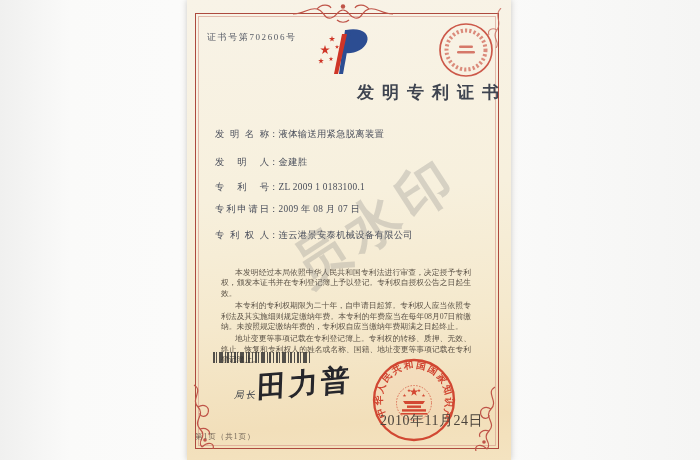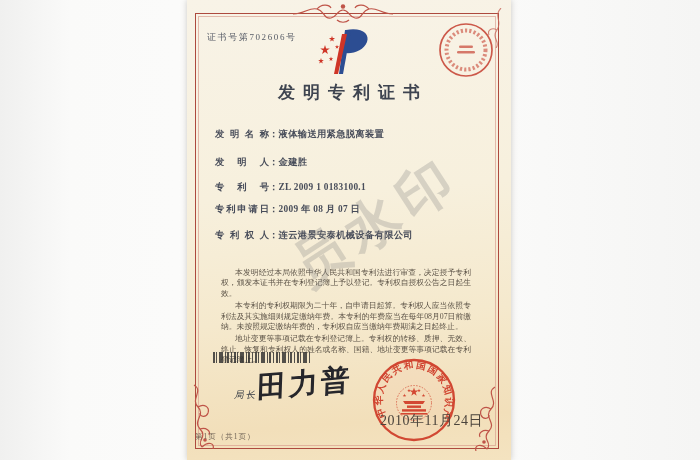--- a/index.html
+++ b/index.html
@@ -9,24 +9,24 @@
   
   .paper{position:absolute;left:187px;top:0;width:324px;height:460px;
          background:linear-gradient(176deg,#f8f3e7 0%,#f7f0dd 42%,#f5e9cd 68%,#f2dfba 90%,#f4e3c0 100%);
          box-shadow:0 0 6px rgba(60,50,40,.25);}
   .frame{position:absolute;left:8px;top:13px;right:12px;bottom:11px;
          border:1.4px solid #ad4a3e;}
   .frame::before{content:"";position:absolute;inset:2px;border:1px solid #d8998c;opacity:.65;}
   
   .cert-no{position:absolute;left:20px;top:31px;font-size:9px;letter-spacing:1.6px;color:#565b66;}
   .logo{position:absolute;left:126px;top:27px;width:60px;height:50px;}
-  .title{position:absolute;left:4px;right:4px;top:81px;text-align:center;
+  .title{position:absolute;left:4px;right:4px;top:81px;text-align:right;
          font-size:17px;font-weight:bold;letter-spacing:8px;color:#3e4450;text-indent:8px;}
   
-  .f-row{position:absolute;left:28px;font-size:9.3px;color:#484d5a;white-space:nowrap;font-weight:bold;}
+  .f-row{position:absolute;left:28px;font-size:9.3px;color:#484d5a;white-space:nowrap;}
   .f-label{display:inline-block;width:54px;text-align:justify;text-align-last:justify;vertical-align:top;}
   .f-value{letter-spacing:.3px;}
   
   .body-text{position:absolute;left:34px;top:268px;width:250px;font-size:7.8px;
              line-height:10.4px;color:#5c5347;text-align:justify;}
   .body-text p{margin:0 0 2px 0;text-indent:1.8em;}
   
   .barcode{position:absolute;left:26px;top:352px;width:98px;height:11px;opacity:.82;
            background:repeating-linear-gradient(90deg,#2f2f2f 0 1px,transparent 1px 3px),
                       repeating-linear-gradient(90deg,#2f2f2f 0 2px,transparent 2px 7px);}

